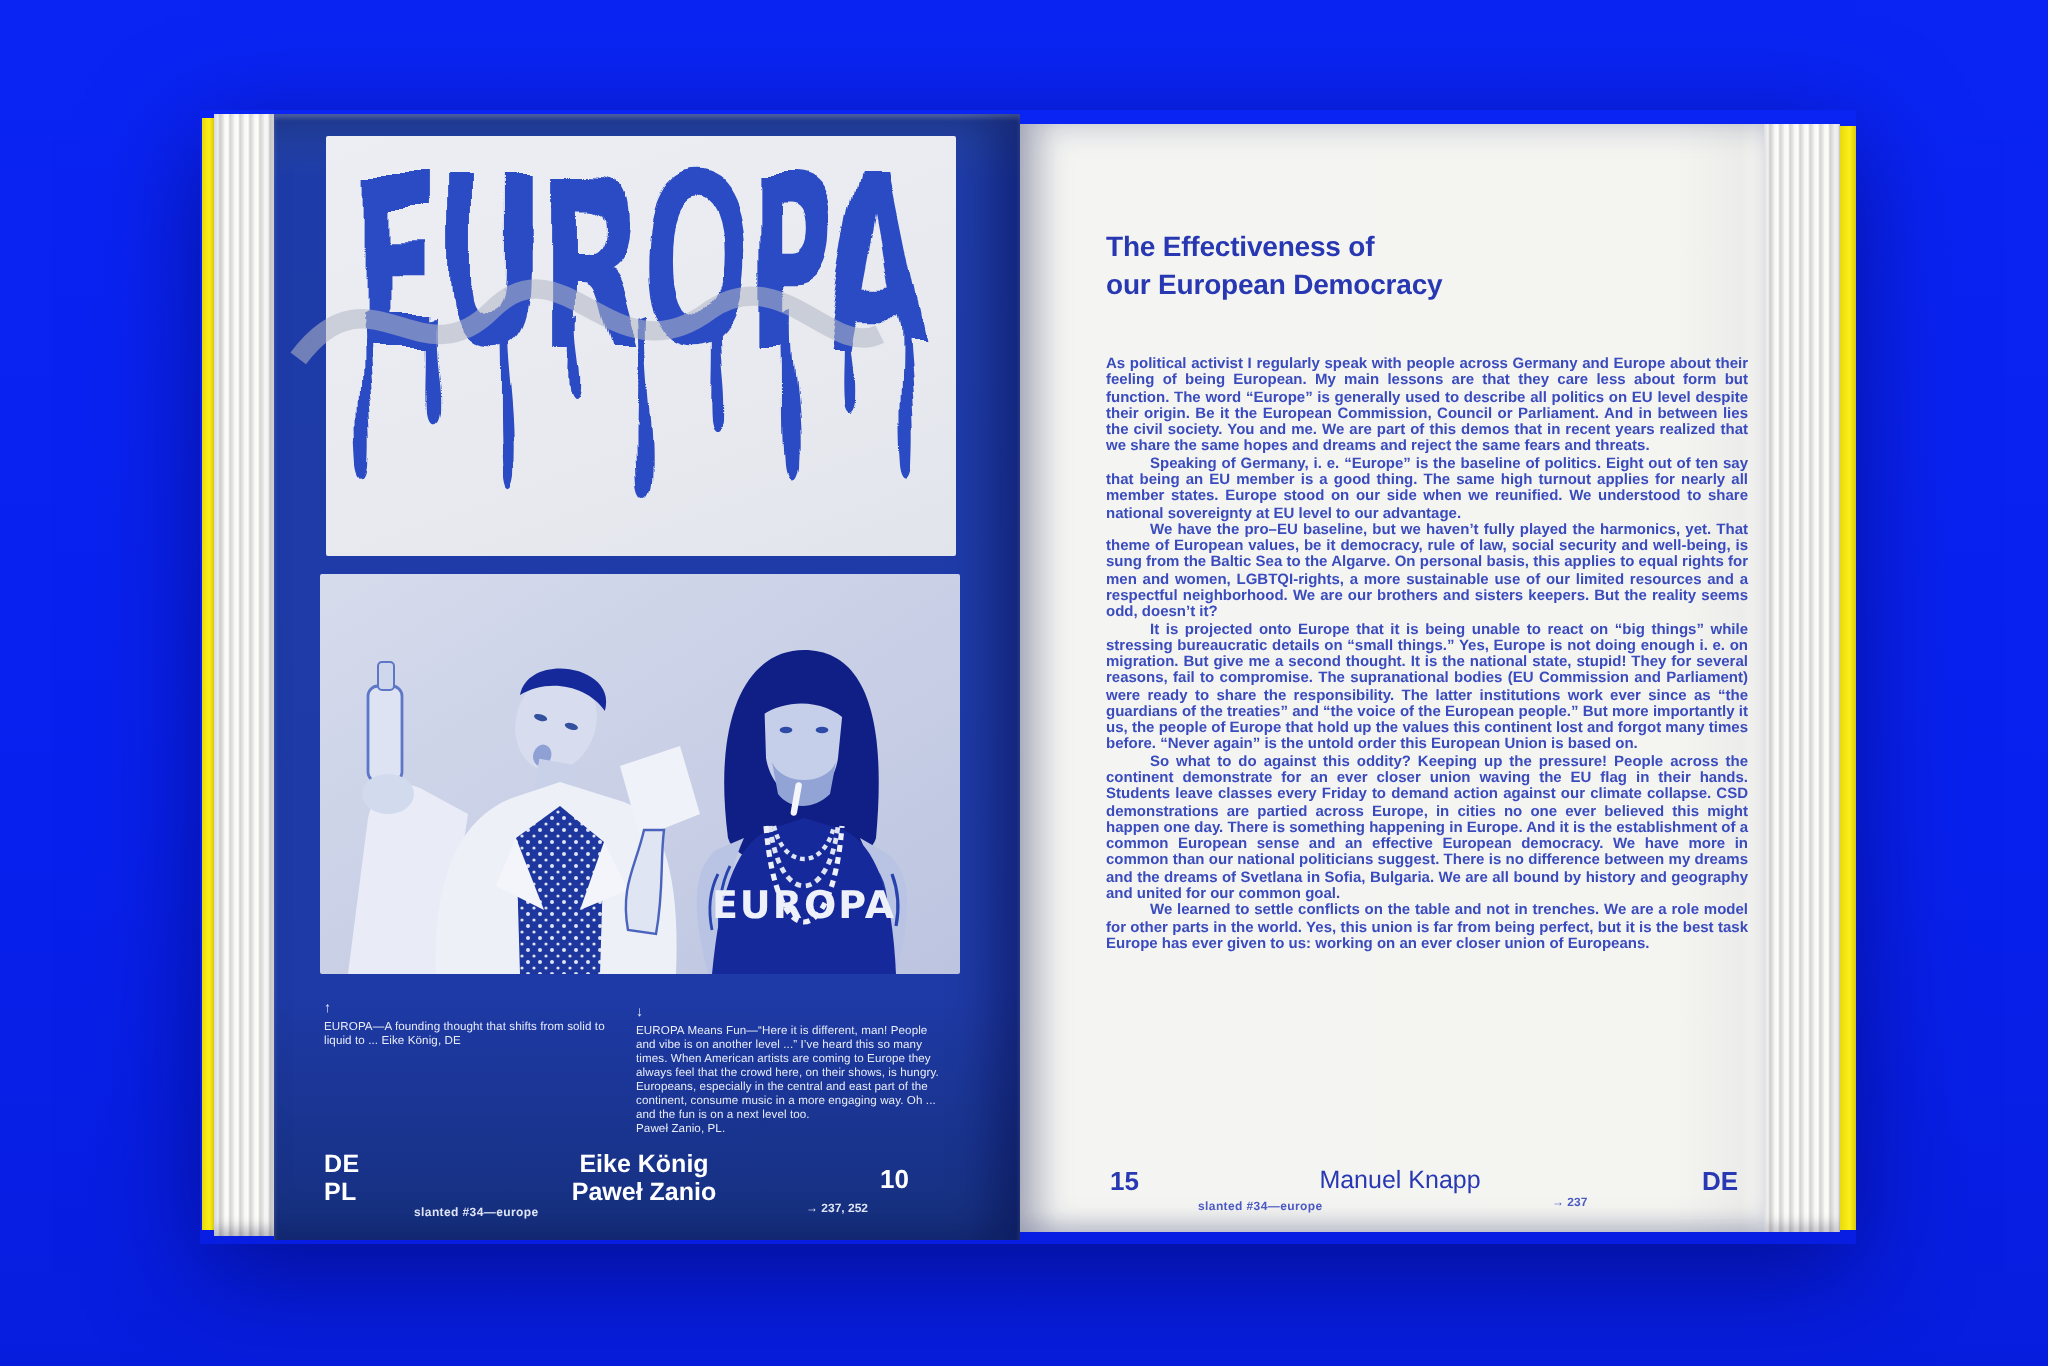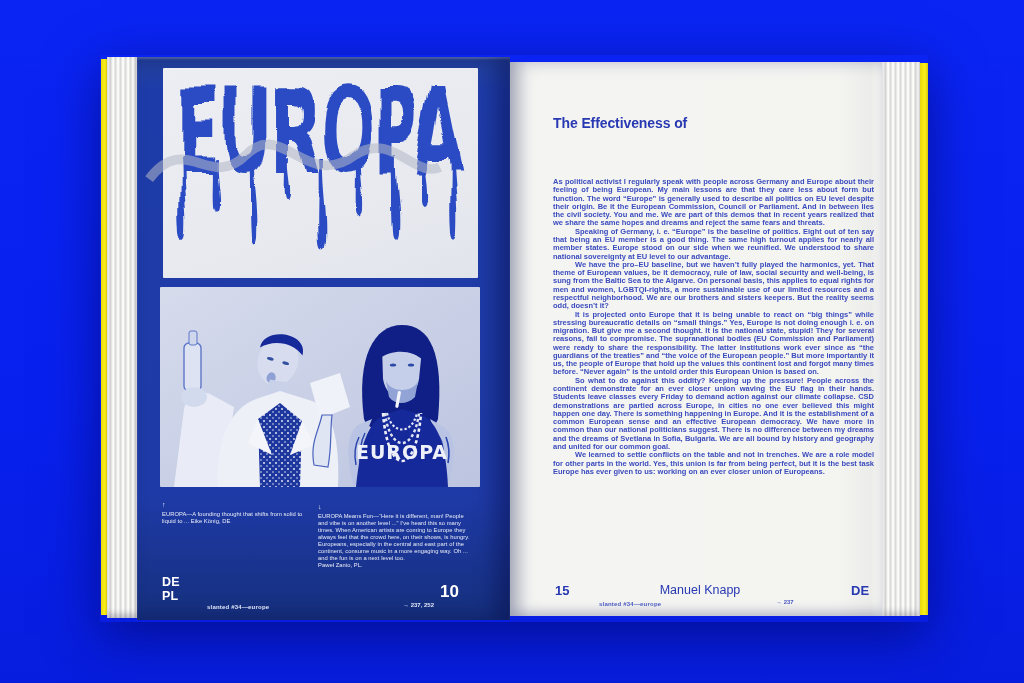--- a/index.html
+++ b/index.html
@@ -27,21 +27,21 @@
   .photo-panel svg{display:block;width:100%;height:100%;}
 
   .cap{position:absolute;color:#e9edf8;font-size:5.8px;line-height:7px;letter-spacing:.05px;}
   .cap-arrow{font-size:7px;line-height:8px;margin-bottom:2px;}
   .cap1{left:25px;top:444px;width:148px;}
   .cap2{left:181px;top:446px;width:153px;}
   .cap-credit{margin-top:0;}
 
   .lp-langs{position:absolute;left:25px;top:518px;color:#fff;font-size:12.5px;line-height:14px;font-weight:700;letter-spacing:.2px;}
   .lp-authors{position:absolute;left:95px;top:518px;width:180px;text-align:center;color:#fff;font-size:12.5px;line-height:14px;font-weight:700;}
-  .lp-pageno{position:absolute;left:303px;top:525px;color:#fff;font-size:17px;font-weight:700;}
+  .lp-pageno{position:absolute;left:303px;top:525px;color:#fff;font-size:13px;font-weight:700;}
   .lp-imprint{position:absolute;left:70px;top:547px;color:#dfe5f6;font-size:6px;font-weight:700;letter-spacing:.2px;}
   .lp-ref{position:absolute;left:266px;top:545px;color:#dfe5f6;font-size:6px;font-weight:700;}
 
   
   .right-page{position:absolute;left:410px;top:7px;width:372px;height:554px;
      background:linear-gradient(90deg,#e3e3e2 0%,#f4f4f2 5%,#f4f4f1 88%,#ececea 97%,#f7f7f5 100%);
      box-shadow:inset 10px 0 16px rgba(20,30,90,.25), inset 0 -5px 8px rgba(20,30,90,.12);}
   .title{position:absolute;left:43px;top:52px;margin:0;color:#2738b2;font-size:14px;line-height:18.5px;font-weight:700;letter-spacing:-.1px;}
   .title span{display:block;}
   .body{position:absolute;left:43px;top:104px;width:321px;color:#3a4bbe;
@@ -167,28 +167,33 @@
       <div class="cap cap2">
         <div class="cap-arrow">↓</div>
         <div>EUROPA Means Fun—“Here it is different, man! People and vibe is on another level ...” I’ve heard this so many times. When American artists are coming to Europe they always feel that the crowd here, on their shows, is hungry. Europeans, especially in the central and east part of the continent, consume music in a more engaging way. Oh ... and the fun is on a next level too.</div>
         <div class="cap-credit">Paweł Zanio, PL.</div>
       </div>
 
       <div class="lp-langs">
         <div>DE</div>
         <div>PL</div>
       </div>
+      <div class="lp-authors">
+        <div>Eike König</div>
+        <div>Paweł Zanio</div>
+      </div>
       <div class="lp-pageno">10</div>
       <div class="lp-imprint">slanted #34—europe</div>
       <div class="lp-ref">→ 237, 252</div>
     </div>
 
     <div class="right-page">
       <h1 class="title">
         <span>The Effectiveness of</span>
+        <span>our European Democracy</span>
       </h1>
       <div class="body">
         <p>As political activist I regularly speak with people across Germany and Europe about their feeling of being European. My main lessons are that they care less about form but function. The word “Europe” is generally used to describe all politics on EU level despite their origin. Be it the European Commission, Council or Parliament. And in between lies the civil society. You and me. We are part of this demos that in recent years realized that we share the same hopes and dreams and reject the same fears and threats.</p>
         <p>Speaking of Germany, i. e. “Europe” is the baseline of politics. Eight out of ten say that being an EU member is a good thing. The same high turnout applies for nearly all member states. Europe stood on our side when we reunified. We understood to share national sovereignty at EU level to our advantage.</p>
         <p>We have the pro–EU baseline, but we haven’t fully played the harmonics, yet. That theme of European values, be it democracy, rule of law, social security and well-being, is sung from the Baltic Sea to the Algarve. On personal basis, this applies to equal rights for men and women, LGBTQI-rights, a more sustainable use of our limited resources and a respectful neighborhood. We are our brothers and sisters keepers. But the reality seems odd, doesn’t it?</p>
         <p>It is projected onto Europe that it is being unable to react on “big things” while stressing bureaucratic details on “small things.” Yes, Europe is not doing enough i. e. on migration. But give me a second thought. It is the national state, stupid! They for several reasons, fail to compromise. The supranational bodies (EU Commission and Parliament) were ready to share the responsibility. The latter institutions work ever since as “the guardians of the treaties” and “the voice of the European people.” But more importantly it us, the people of Europe that hold up the values this continent lost and forgot many times before. “Never again” is the untold order this European Union is based on.</p>
         <p>So what to do against this oddity? Keeping up the pressure! People across the continent demonstrate for an ever closer union waving the EU flag in their hands. Students leave classes every Friday to demand action against our climate collapse. CSD demonstrations are partied across Europe, in cities no one ever believed this might happen one day. There is something happening in Europe. And it is the establishment of a common European sense and an effective European democracy. We have more in common than our national politicians suggest. There is no difference between my dreams and the dreams of Svetlana in Sofia, Bulgaria. We are all bound by history and geography and united for our common goal.</p>
         <p>We learned to settle conflicts on the table and not in trenches. We are a role model for other parts in the world. Yes, this union is far from being perfect, but it is the best task Europe has ever given to us: working on an ever closer union of Europeans.</p>
       </div>
       <div class="rp-pageno">15</div>

